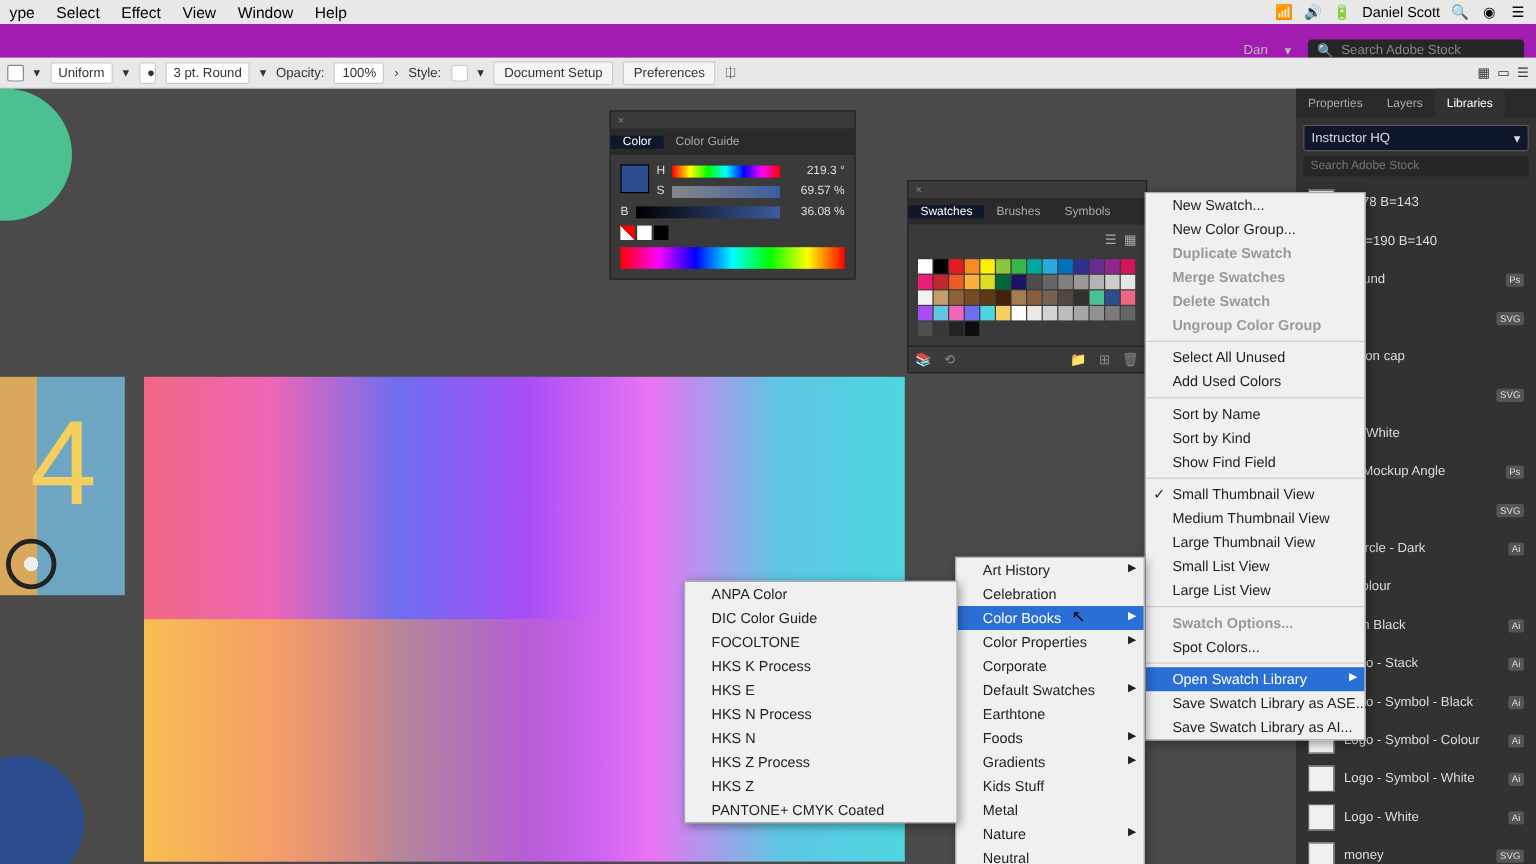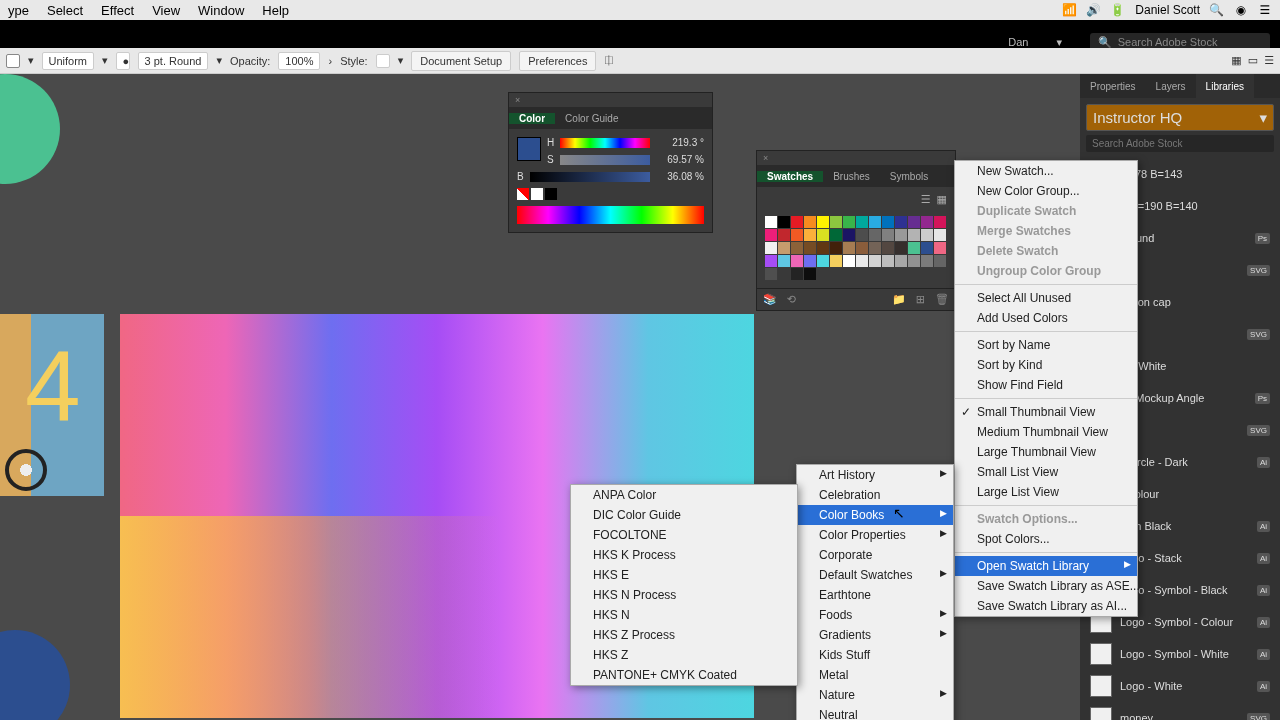--- a/index.html
+++ b/index.html
@@ -5,21 +5,21 @@
 * { margin:0; padding:0; box-sizing:border-box; font-family:-apple-system,Helvetica,Arial,sans-serif; }
 body { width:1280px; height:720px; background:#323232; overflow:hidden; position:relative; color:#ddd; font-size:11px; }
 
 
 .menubar { position:absolute; top:0; left:0; right:0; height:20px; background:#e8e8e8; display:flex; align-items:center; padding:0 8px; color:#000; z-index:100; }
 .menubar .ml { display:flex; gap:18px; font-size:13px; }
 .menubar .mr { margin-left:auto; display:flex; gap:10px; align-items:center; font-size:12px; }
 .menubar .icon { width:14px; height:14px; display:inline-flex; align-items:center; justify-content:center; }
 
 
-.appbar { position:absolute; top:20px; left:0; right:0; height:44px; background:#000000; display:flex; align-items:center; color:#bbb; justify-content:flex-end; padding:0 10px; gap:28px; }
+.appbar { position:absolute; top:20px; left:0; right:0; height:44px; background:#a21caf; display:flex; align-items:center; color:#bbb; justify-content:flex-end; padding:0 10px; gap:14px; }
 .stock { background:#262626; border-radius:3px; padding:3px 8px; display:flex; align-items:center; gap:6px; color:#888; width:180px; }
 
 
 .ctrlbar { position:absolute; top:48px; left:0; right:0; height:26px; background:#e8e8e8; display:flex; align-items:center; padding:0 6px; gap:8px; color:#333; font-size:11px; border-bottom:1px solid #ccc; }
 .ctrlbar .field { background:#fff; border:1px solid #ccc; padding:2px 6px; border-radius:2px; }
 .ctrlbar .btn { background:#f4f4f4; border:1px solid #ccc; padding:3px 8px; border-radius:2px; }
 .ctrlbar .rsep { margin-left:auto; display:flex; gap:6px; }
 
 
 .canvas { position:absolute; top:74px; left:0; right:200px; bottom:0; background:#4a4a4a; }
@@ -30,31 +30,31 @@
 .photo .four { position:absolute; top:15px; left:25px; font-size:100px; color:#f4cf5e; font-weight:200; }
 .gradbig { position:absolute; top:240px; left:120px; width:634px; height:404px; background:linear-gradient(90deg,#f06784,#ee66b6,#6e6ef0,#a64df5,#ea74f2,#5fc6e3,#4dd6e0); }
 .gradbig::after { content:''; position:absolute; bottom:0; left:0; right:40%; height:50%; background:linear-gradient(90deg,rgba(248,200,76,.9),rgba(248,154,76,.6),transparent); }
 
 
 .rightpanels { position:absolute; top:74px; right:0; width:200px; bottom:0; background:#323232; }
 .ptabs { display:flex; background:#2a2a2a; height:24px; align-items:center; font-size:10px; }
 .ptab { padding:0 10px; color:#aaa; height:100%; display:flex; align-items:center; }
 .ptab.active { background:#323232; color:#fff; }
 .libbody { padding:6px; }
-.libselect { background:#a16207; border:1px solid #555; padding:4px 6px; border-radius:2px; margin-bottom:4px; font-size:15px; }
+.libselect { background:#0f172a; border:1px solid #555; padding:4px 6px; border-radius:2px; margin-bottom:4px; font-size:11px; }
 .libsearch { background:#262626; padding:3px 6px; border-radius:2px; color:#777; font-size:10px; margin-bottom:6px; }
 .libitem { display:flex; align-items:center; gap:8px; padding:5px 4px; }
 .libitem .thumb { width:22px; height:22px; background:#f0f0f0; border:1px solid #666; font-size:8px; display:flex; align-items:center; justify-content:center; color:#333; }
 .libitem .tag { margin-left:auto; font-size:8px; background:#555; padding:1px 3px; border-radius:2px; }
 
 
 .colorpanel { position:absolute; top:92px; left:508px; width:205px; background:#3a3a3a; border:1px solid #222; z-index:50; }
 .ftabs { display:flex; background:#2a2a2a; height:22px; font-size:10px; align-items:center; }
 .ftab { padding:0 10px; color:#aaa; }
-.ftab.active { background:#14532d; color:#fff;font-weight:bold; }
+.ftab.active { background:#0f172a; color:#fff; }
 .colorbody { padding:8px; font-size:10px; }
 .colorbody .row { display:flex; align-items:center; gap:6px; margin-bottom:6px; }
 .colorbody .slider { flex:1; height:10px; }
 .colorbody .sH { background:linear-gradient(90deg,red,yellow,lime,cyan,blue,magenta,red); }
 .colorbody .sS { background:linear-gradient(90deg,#888,#3c5c9f); }
 .colorbody .sB { background:linear-gradient(90deg,#000,#3c5c9f); }
 .colorbody .val { width:48px; text-align:right; color:#ddd; }
 .spectrum { height:18px; background:linear-gradient(90deg,red,magenta,blue,cyan,lime,yellow,red); margin-top:6px; }
 
 

